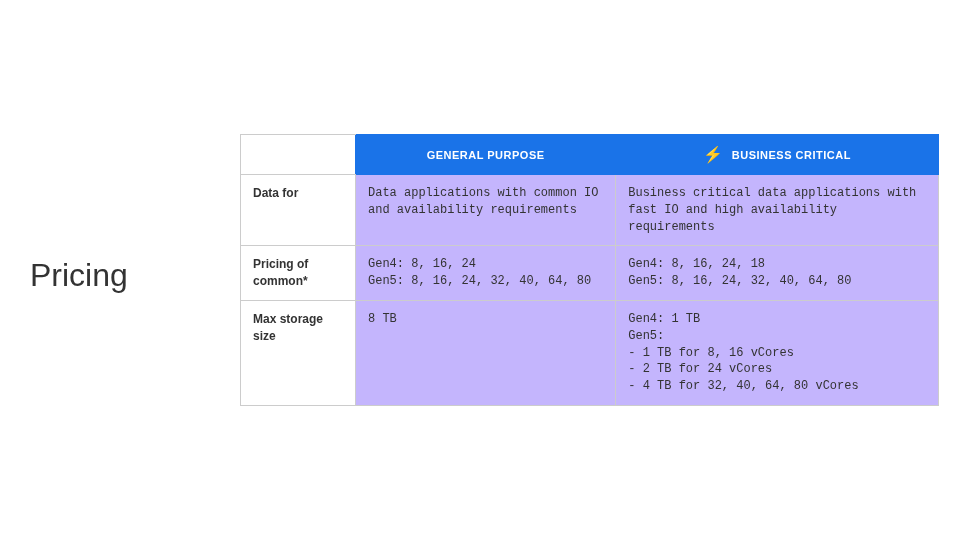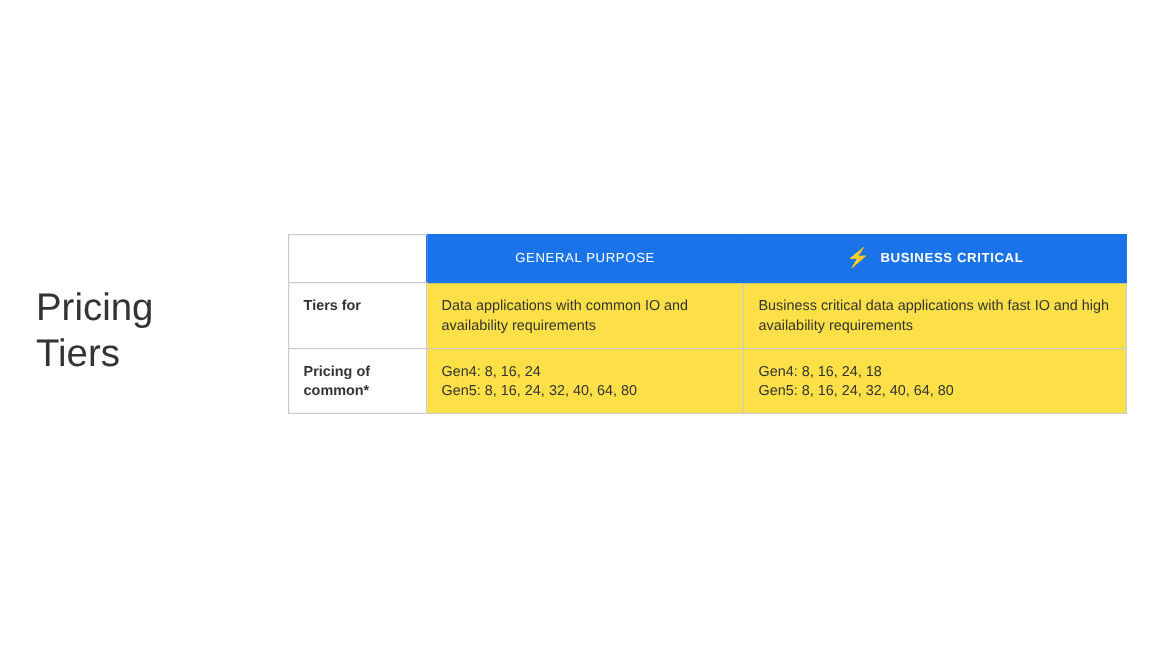--- a/index.html
+++ b/index.html
@@ -56,21 +56,21 @@
     .header-empty {
       background: #fff;
       border: 1px solid #ccc;
       border-right: none;
       width: 115px;
     }
 
     .header-general {
       background: #1a73e8;
       color: #fff;
-      font-weight: 400;
+      font-weight: 700;
       font-size: 11px;
       letter-spacing: 0.5px;
       text-transform: uppercase;
       border: 1px solid #1a73e8;
     }
 
     .header-business {
       background: #1a73e8;
       color: #fff;
       font-weight: 600;
@@ -105,31 +105,31 @@
       font-weight: 600;
       font-size: 12px;
       color: #333;
       background: #fff;
       width: 115px;
     }
 
     .row-content {
       font-size: 12px;
       color: #333;
-      background: #fde047;
+      background: #c4b5fd;
+      font-family: Liberation Mono, monospace;
     }
   </style>
 </head>
 <body>
 
 <div class="page-container">
   <div class="title-section">
     <h1 class="page-title">
       <span>Pricing</span><br>
-      <span>Tiers</span>
     </h1>
   </div>
 
   <div class="table-section">
     <table>
       <thead>
         <tr class="header-row">
           <th class="header-empty"></th>
           <th class="header-general">
             <span>GENERAL PURPOSE</span>
@@ -139,21 +139,21 @@
               <span class="lightning-icon">⚡</span>
               <span>BUSINESS CRITICAL</span>
             </div>
           </th>
         </tr>
       </thead>
       <tbody>
 
         <tr class="data-row">
           <td class="row-label">
-            <span>Tiers for</span>
+            <span>Data for</span>
           </td>
           <td class="row-content">
             <span>Data applications with common IO and availability requirements</span>
           </td>
           <td class="row-content">
             <span>Business critical data applications with fast IO and high availability requirements</span>
           </td>
         </tr>
 
         <tr class="data-row">
@@ -161,16 +161,28 @@
             <span>Pricing of</span><br>
             <span>common*</span>
           </td>
           <td class="row-content" style="white-space:pre-line;"><span>Gen4: 8, 16, 24
 Gen5: 8, 16, 24, 32, 40, 64, 80</span></td>
           <td class="row-content" style="white-space:pre-line;"><span>Gen4: 8, 16, 24, 18
 Gen5: 8, 16, 24, 32, 40, 64, 80</span></td>
         </tr>
 
 
+        <tr class="data-row">
+          <td class="row-label">
+            <span>Max storage</span><br>
+            <span>size</span>
+          </td>
+          <td class="row-content" style="white-space:pre-line;"><span>8 TB</span></td>
+          <td class="row-content" style="white-space:pre-line;"><span>Gen4: 1 TB
+Gen5:
+- 1 TB for 8, 16 vCores
+- 2 TB for 24 vCores
+- 4 TB for 32, 40, 64, 80 vCores</span></td>
+        </tr>
       </tbody>
     </table>
   </div>
 </div>
 
 </body></html>

